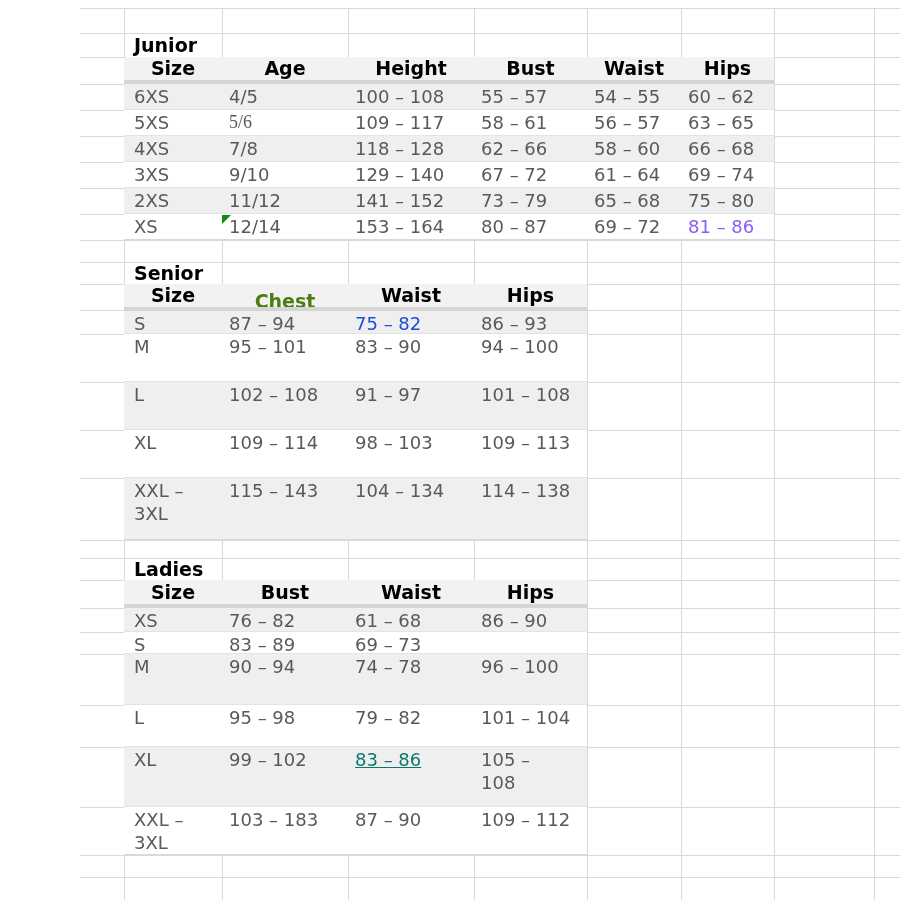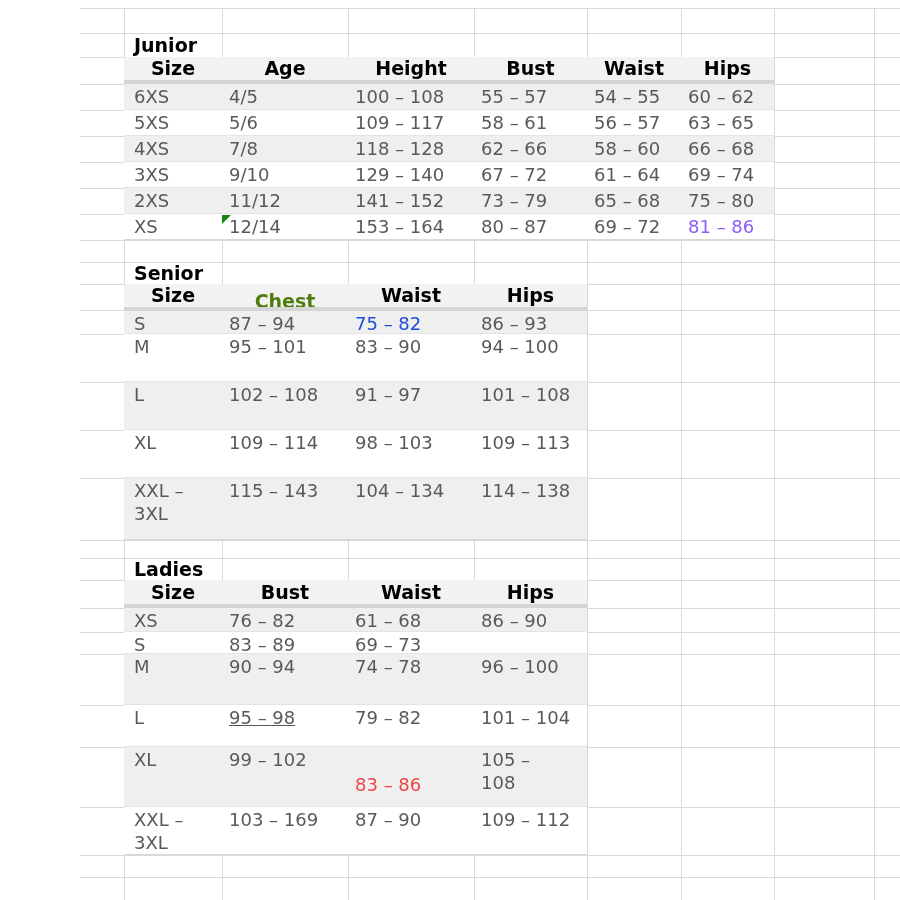--- a/index.html
+++ b/index.html
@@ -69,21 +69,21 @@
       <div class="band" style="left: 124px; top: 80px; width: 650px; height: 4px; background: rgb(213, 213, 213);"></div>
       <div class="data-row" style="left: 124px; top: 84px; width: 650px; height: 26px; background: rgb(239, 239, 239); border-bottom-color: rgb(228, 228, 228);"></div>
       <div class="cell" style="left: 134px; top: 84px; width: 88px; height: 26px; color: rgb(89, 89, 89);">6XS</div>
       <div class="cell" style="left: 229px; top: 84px; width: 119px; height: 26px; color: rgb(89, 89, 89);">4/5</div>
       <div class="cell" style="left: 355px; top: 84px; width: 119px; height: 26px; color: rgb(89, 89, 89);">100 – 108</div>
       <div class="cell" style="left: 481px; top: 84px; width: 106px; height: 26px; color: rgb(89, 89, 89);">55 – 57</div>
       <div class="cell" style="left: 594px; top: 84px; width: 87px; height: 26px; color: rgb(89, 89, 89);">54 – 55</div>
       <div class="cell" style="left: 688px; top: 84px; width: 86px; height: 26px; color: rgb(89, 89, 89);">60 – 62</div>
       <div class="data-row" style="left: 124px; top: 110px; width: 650px; height: 26px; background: rgb(255, 255, 255); border-bottom-color: rgb(228, 228, 228);"></div>
       <div class="cell" style="left: 134px; top: 110px; width: 88px; height: 26px; color: rgb(89, 89, 89);">5XS</div>
-      <div class="cell" style="left: 229px; top: 110px; width: 119px; height: 26px; color: rgb(89, 89, 89);">5/6</div>
+      <div class="cell" style="left: 229px; top: 110px; width: 119px; height: 26px; color: rgb(89, 89, 89); font-family: Liberation Serif, serif;">5/6</div>
       <div class="cell" style="left: 355px; top: 110px; width: 119px; height: 26px; color: rgb(89, 89, 89);">109 – 117</div>
       <div class="cell" style="left: 481px; top: 110px; width: 106px; height: 26px; color: rgb(89, 89, 89);">58 – 61</div>
       <div class="cell" style="left: 594px; top: 110px; width: 87px; height: 26px; color: rgb(89, 89, 89);">56 – 57</div>
       <div class="cell" style="left: 688px; top: 110px; width: 86px; height: 26px; color: rgb(89, 89, 89);">63 – 65</div>
       <div class="data-row" style="left: 124px; top: 136px; width: 650px; height: 26px; background: rgb(239, 239, 239); border-bottom-color: rgb(228, 228, 228);"></div>
       <div class="cell" style="left: 134px; top: 136px; width: 88px; height: 26px; color: rgb(89, 89, 89);">4XS</div>
       <div class="cell" style="left: 229px; top: 136px; width: 119px; height: 26px; color: rgb(89, 89, 89);">7/8</div>
       <div class="cell" style="left: 355px; top: 136px; width: 119px; height: 26px; color: rgb(89, 89, 89);">118 – 128</div>
       <div class="cell" style="left: 481px; top: 136px; width: 106px; height: 26px; color: rgb(89, 89, 89);">62 – 66</div>
       <div class="cell" style="left: 594px; top: 136px; width: 87px; height: 26px; color: rgb(89, 89, 89);">58 – 60</div>
@@ -160,29 +160,29 @@
       <div class="cell" style="left: 229px; top: 632px; width: 119px; height: 22px; color: rgb(89, 89, 89);">83 – 89</div>
       <div class="cell" style="left: 355px; top: 632px; width: 119px; height: 22px; color: rgb(89, 89, 89);">69 – 73</div>
       <div class="cell" style="left: 481px; top: 664px; width: 106px; height: 22px; color: #6d28d9; text-align: right;">91 – 95</div>
       <div class="data-row" style="left: 124px; top: 654px; width: 463px; height: 51px; background: rgb(239, 239, 239); border-bottom-color: rgb(228, 228, 228);"></div>
       <div class="cell" style="left: 134px; top: 654px; width: 88px; height: 51px; color: rgb(89, 89, 89);">M</div>
       <div class="cell" style="left: 229px; top: 654px; width: 119px; height: 51px; color: rgb(89, 89, 89);">90 – 94</div>
       <div class="cell" style="left: 355px; top: 654px; width: 119px; height: 51px; color: rgb(89, 89, 89);">74 – 78</div>
       <div class="cell" style="left: 481px; top: 654px; width: 106px; height: 51px; color: rgb(89, 89, 89);">96 – 100</div>
       <div class="data-row" style="left: 124px; top: 705px; width: 463px; height: 42px; background: rgb(255, 255, 255); border-bottom-color: rgb(228, 228, 228);"></div>
       <div class="cell" style="left: 134px; top: 705px; width: 88px; height: 42px; color: rgb(89, 89, 89);">L</div>
-      <div class="cell" style="left: 229px; top: 705px; width: 119px; height: 42px; color: rgb(89, 89, 89); text-decoration: underline;">95 – 98</div>
+      <div class="cell" style="left: 229px; top: 705px; width: 119px; height: 42px; color: rgb(89, 89, 89);">95 – 98</div>
       <div class="cell" style="left: 355px; top: 705px; width: 119px; height: 42px; color: rgb(89, 89, 89);">79 – 82</div>
       <div class="cell" style="left: 481px; top: 705px; width: 106px; height: 42px; color: rgb(89, 89, 89);">101 – 104</div>
       <div class="data-row" style="left: 124px; top: 747px; width: 463px; height: 60px; background: rgb(239, 239, 239); border-bottom-color: rgb(228, 228, 228);"></div>
       <div class="cell" style="left: 134px; top: 747px; width: 88px; height: 60px; color: rgb(89, 89, 89);">XL</div>
       <div class="cell" style="left: 229px; top: 747px; width: 119px; height: 60px; color: rgb(89, 89, 89);">99 – 102</div>
-      <div class="cell" style="left: 355px; top: 772px; width: 119px; height: 60px; color: #ef4444;">83 – 86</div>
+      <div class="cell" style="left: 355px; top: 747px; width: 119px; height: 60px; color: #0f766e; text-decoration: underline;">83 – 86</div>
       <div class="cell" style="left: 481px; top: 747px; width: 106px; height: 60px; color: rgb(89, 89, 89);">105 –
 108</div>
       <div class="data-row" style="left: 124px; top: 807px; width: 463px; height: 48px; background: rgb(255, 255, 255); border-bottom-color: rgb(217, 217, 217);"></div>
       <div class="cell" style="left: 134px; top: 807px; width: 88px; height: 48px; color: rgb(89, 89, 89);">XXL –
 3XL</div>
-      <div class="cell" style="left: 229px; top: 807px; width: 119px; height: 48px; color: rgb(89, 89, 89);">103 – 169</div>
+      <div class="cell" style="left: 229px; top: 807px; width: 119px; height: 48px; color: rgb(89, 89, 89);">103 – 183</div>
       <div class="cell" style="left: 355px; top: 807px; width: 119px; height: 48px; color: rgb(89, 89, 89);">87 – 90</div>
       <div class="cell" style="left: 481px; top: 807px; width: 106px; height: 48px; color: rgb(89, 89, 89);">109 – 112</div>
     </div>
 </div>
 
 </body></html>

